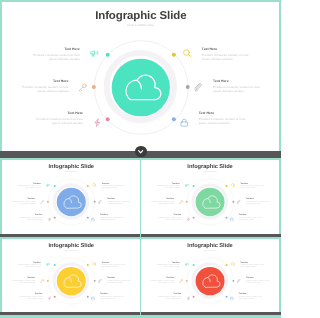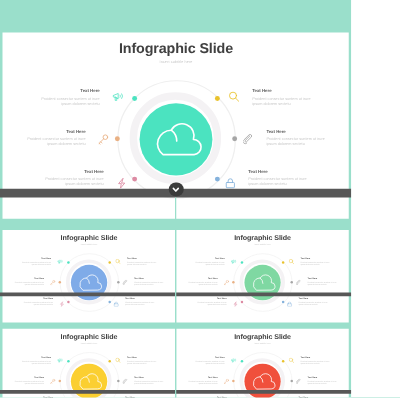--- a/index.html
+++ b/index.html
@@ -2,21 +2,21 @@
 <html><head>
 <meta charset="utf-8">
 <title>Infographic Slide</title>
 <style>
   html,body{margin:0;padding:0;}
   body{width:281px;height:318px;overflow:hidden;background:#ffffff;
        font-family:"Liberation Sans",sans-serif;-webkit-font-smoothing:antialiased;text-rendering:geometricPrecision;}
   .page{position:relative;width:281px;height:318px;background:#ffffff;}
 
   
-  .slide{position:absolute;background:#ffffff;overflow:hidden;margin-top:24px;}
+  .slide{position:absolute;background:#ffffff;overflow:hidden;}
   .slide-inner{position:absolute;left:0;top:0;width:281px;height:153px;
                transform-origin:0 0;}
 
   .title{position:absolute;left:0;top:6.6px;width:281px;text-align:center;
          font-size:11.6px;font-weight:bold;color:#404040;letter-spacing:-0.1px;}
   .subtitle{position:absolute;left:0;top:22.3px;width:281px;text-align:center;
             font-size:3.0px;color:#c6c6c6;letter-spacing:0.1px;}
 
   .ring-outer{position:absolute;border-radius:50%;border:0.5px solid #efefef;}
   .ring-gray{position:absolute;border-radius:50%;border:6.4px solid #f4f2f4;}

